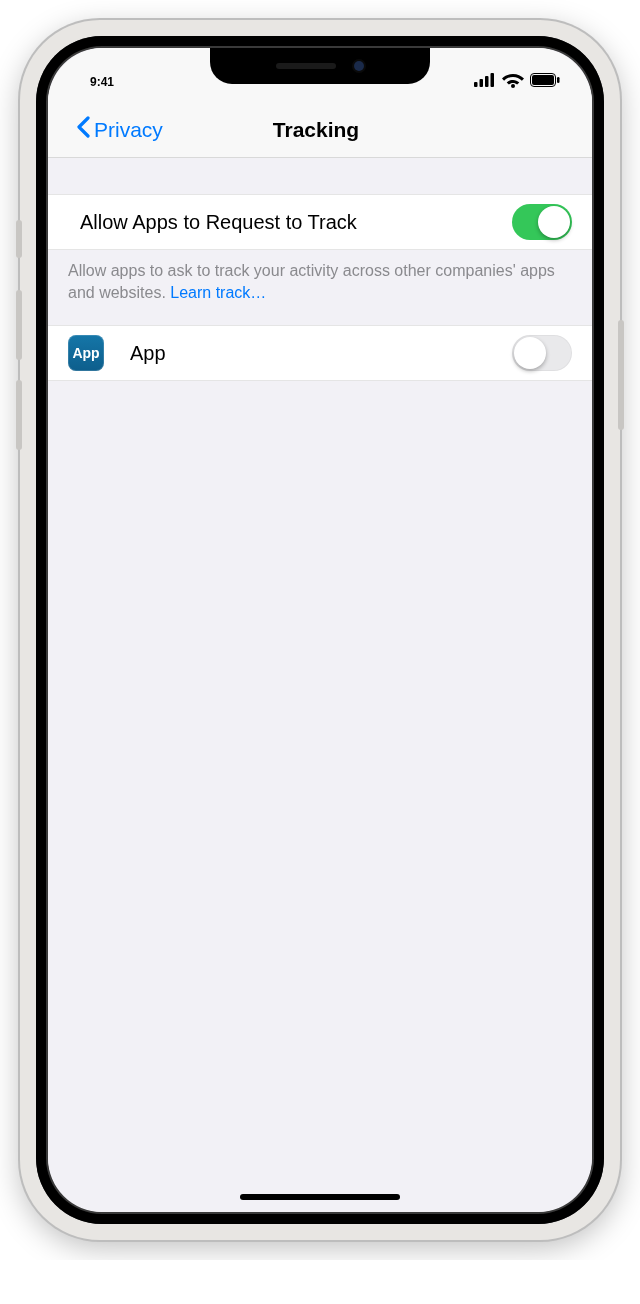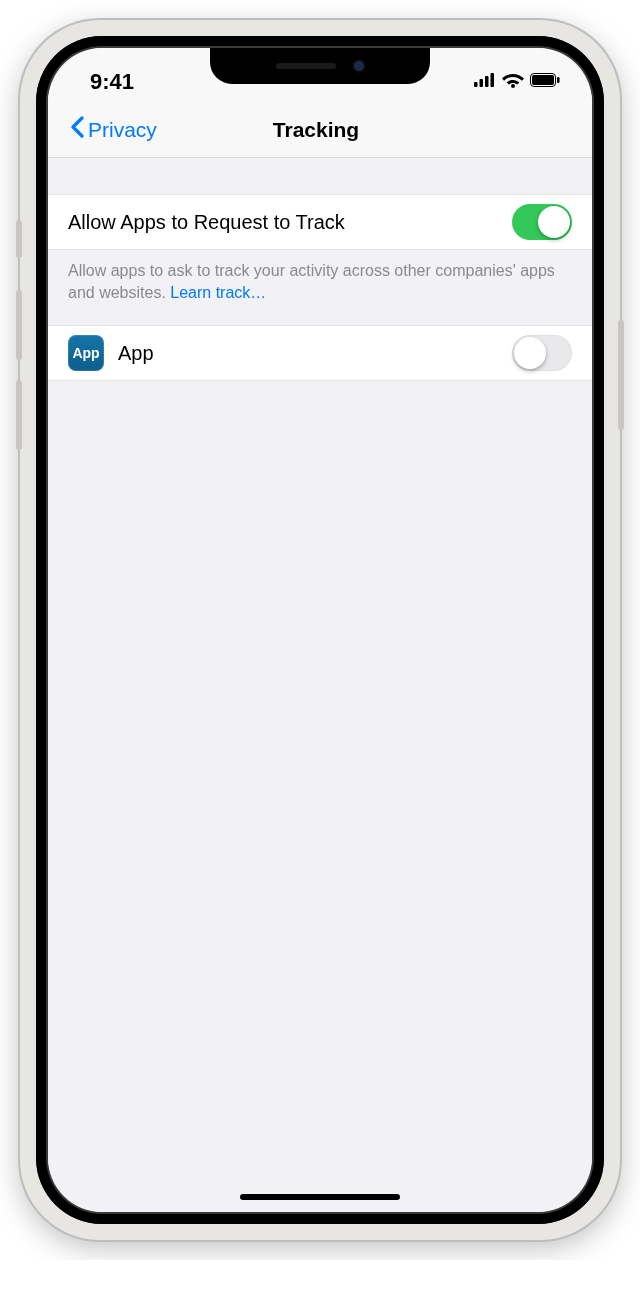--- a/index.html
+++ b/index.html
@@ -70,33 +70,33 @@
   .status-bar {
     height: 54px;
     display: flex;
     justify-content: space-between;
     align-items: center;
     padding: 14px 32px 0 42px;
     background: #f8f8f8;
   }
   .status-time {
     font-weight: 600;
-    font-size: 22px;
+    font-size: 12px;
   }
   .status-icons { display:flex; align-items:center; gap:6px; }
 
   
   .nav-bar {
     height: 56px;
     background: #f8f8f8;
     display:flex;
     align-items:center;
     position:relative;
     border-bottom: 1px solid rgba(0,0,0,0.12);
-    padding: 0 22px;
+    padding: 0 28px;
   }
   .back-btn {
     display:flex;align-items:center;gap:4px;
     color:#007aff;
     font-size:21px;
     cursor:pointer;
   }
   .nav-title {
     position:absolute;left:0;right:8px;text-align:center;
     font-weight:600;font-size:21px;
@@ -108,21 +108,21 @@
   .cell {
     background:#fff;
     min-height:56px;
     display:flex;
     align-items:center;
     padding:0 20px;
     font-size:20px;
     border-top:1px solid rgba(0,0,0,0.10);
     border-bottom:1px solid rgba(0,0,0,0.10);
   }
-  .cell .label{flex:1;}
+  .cell .label{flex:1;margin-left:12px;}
   .footer-text {
     padding:10px 20px 22px 20px;
     font-size:16px;
     color:#8a8a8e;
     line-height:1.35;
   }
   .footer-text .link{color:#007aff;}
 
   .app-icon{
     width:36px;height:36px;border-radius:8px;

